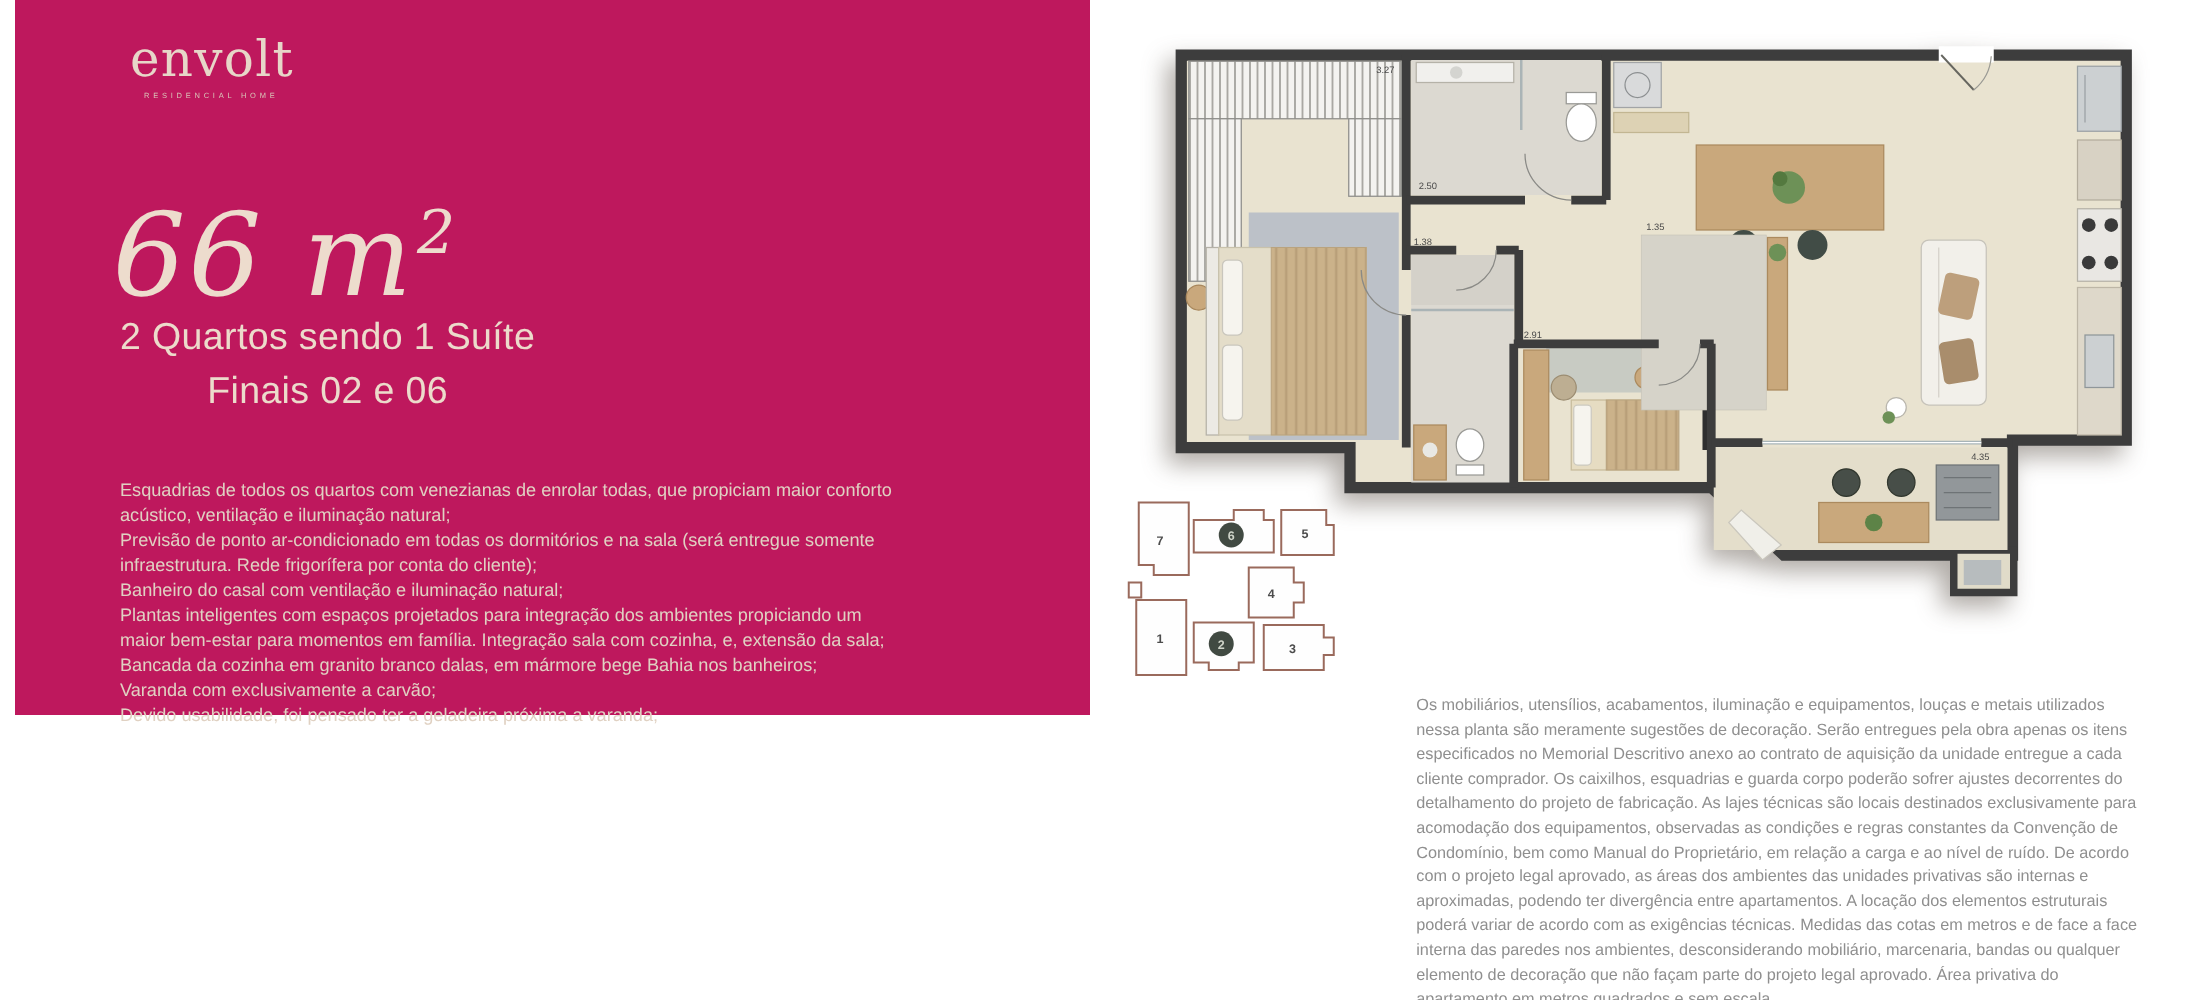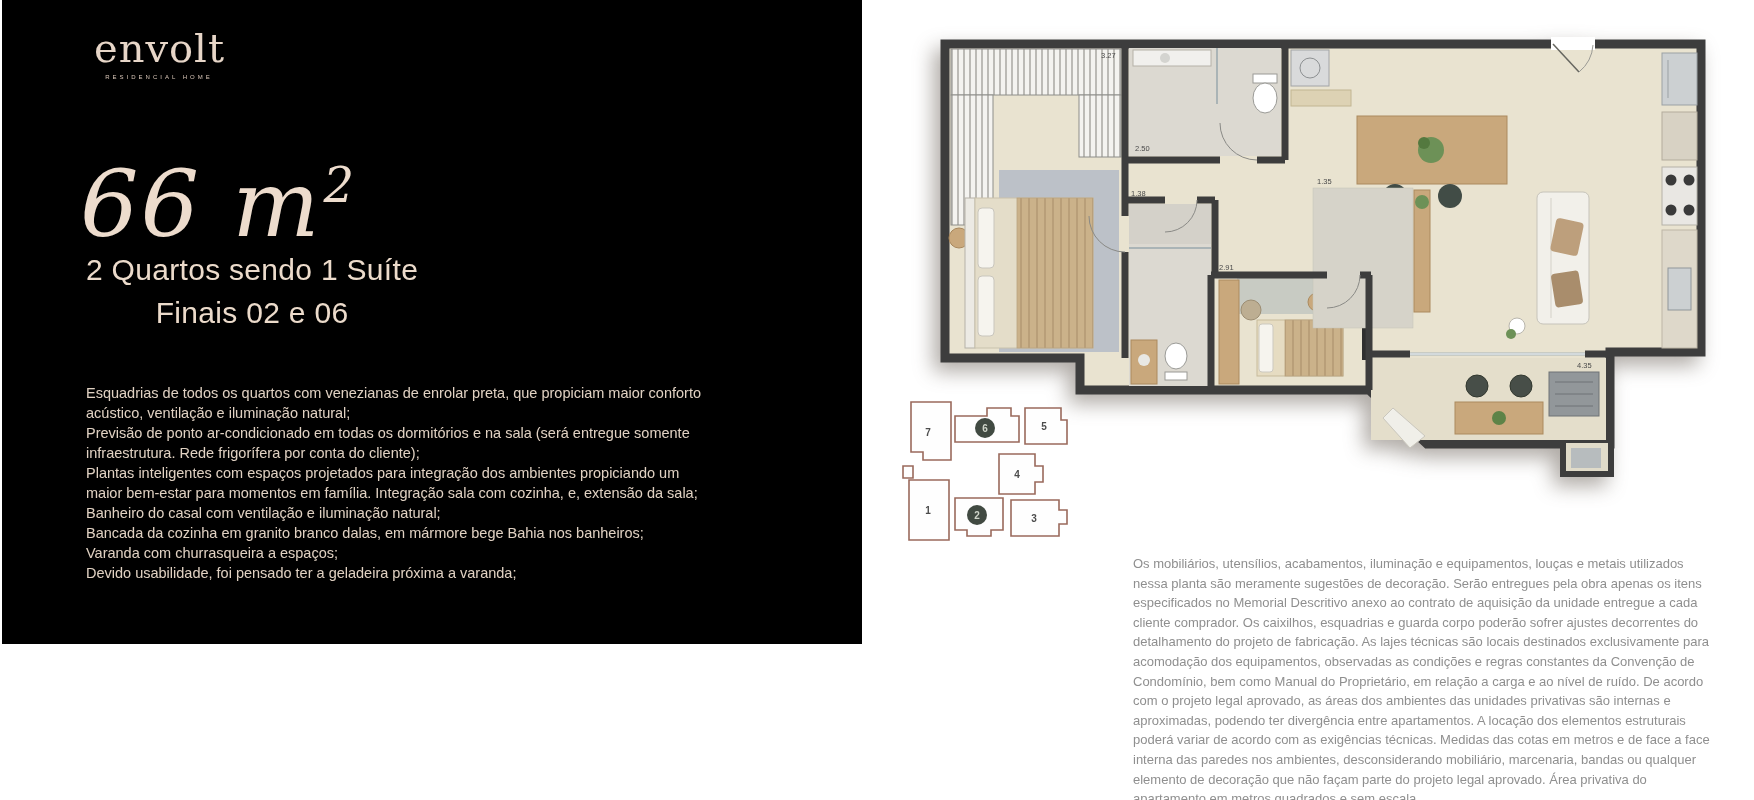--- a/index.html
+++ b/index.html
@@ -1,19 +1,19 @@
 <!DOCTYPE html>
 <html><head>
 <meta charset="utf-8">
 <style>
   html,body{margin:0;padding:0;background:#ffffff;}
   #page{position:relative;width:1754px;height:800px;background:#ffffff;overflow:hidden;
         font-family:"Liberation Sans",sans-serif;}
   
-  .panel{position:absolute;left:2px;top:0;width:860px;height:644px;background:#000000;}
+  .panel{position:absolute;left:12px;top:0;width:860px;height:572px;background:#be185d;}
   .logo{position:absolute;left:92px;top:26px;width:130px;text-align:center;
         font-family:"DejaVu Serif",serif;font-size:40px;font-weight:400;
         color:#e7d6c8;letter-spacing:1px;line-height:44px;}
   .tagline{position:absolute;left:94px;top:74px;width:126px;text-align:center;
         font-size:6px;letter-spacing:3px;color:#d9c6b8;text-transform:uppercase;}
   .area{position:absolute;left:78px;top:140px;font-family:"DejaVu Serif",serif;
         font-style:italic;font-size:92px;font-weight:400;color:#eddccd;letter-spacing:2px;margin-top:11px;}
   .area sup{font-size:48px;font-style:italic;vertical-align:34px;margin-left:2px;}
   .subtitle{position:absolute;left:84px;top:248px;font-size:30px;line-height:43px;
         color:#ecdbcb;letter-spacing:.3px;text-align:center;}
@@ -37,26 +37,26 @@
     <div class="tagline">RESIDENCIAL HOME</div>
 
     <div class="area"><span>66 m</span><sup>2</sup></div>
 
     <div class="subtitle">
       <div>2 Quartos sendo 1 Suíte</div>
       <div>Finais 02 e 06</div>
     </div>
 
     <div class="features">
-      <div>Esquadrias de todos os quartos com venezianas de enrolar preta, que propiciam maior conforto acústico, ventilação e iluminação natural;</div>
+      <div>Esquadrias de todos os quartos com venezianas de enrolar todas, que propiciam maior conforto acústico, ventilação e iluminação natural;</div>
       <div>Previsão de ponto ar-condicionado em todas os dormitórios e na sala (será entregue somente infraestrutura. Rede frigorífera por conta do cliente);</div>
+      <div>Banheiro do casal com ventilação e iluminação natural;</div>
       <div>Plantas inteligentes com espaços projetados para integração dos ambientes propiciando um maior bem-estar para momentos em família. Integração sala com cozinha, e, extensão da sala;</div>
-      <div>Banheiro do casal com ventilação e iluminação natural;</div>
       <div>Bancada da cozinha em granito branco dalas, em mármore bege Bahia nos banheiros;</div>
-      <div>Varanda com churrasqueira a espaços;</div>
+      <div>Varanda com exclusivamente a carvão;</div>
       <div>Devido usabilidade, foi pensado ter a geladeira próxima a varanda;</div>
     </div>
   </div>
 
   <div class="floorplan">
   <svg width="860" height="470" viewBox="0 0 860 470">
     <defs>
       <pattern id="hatch" width="6" height="8" patternUnits="userSpaceOnUse">
         <rect width="6" height="8" fill="#f4f3f0"></rect>
         <line x1="3" y1="0" x2="3" y2="8" stroke="#97958f" stroke-width="1.2"></line>

